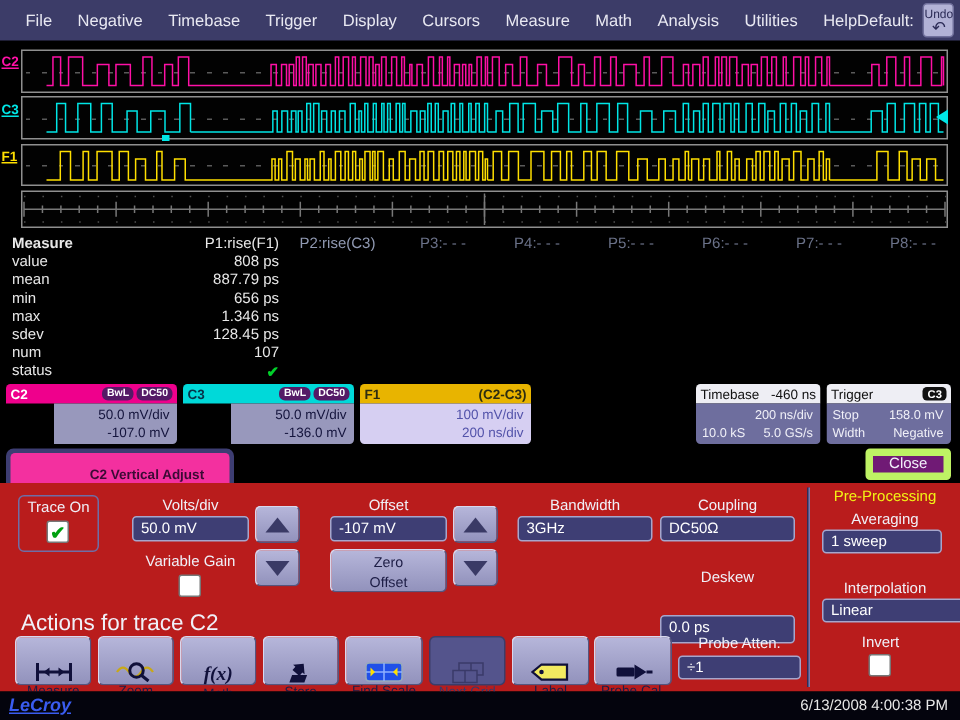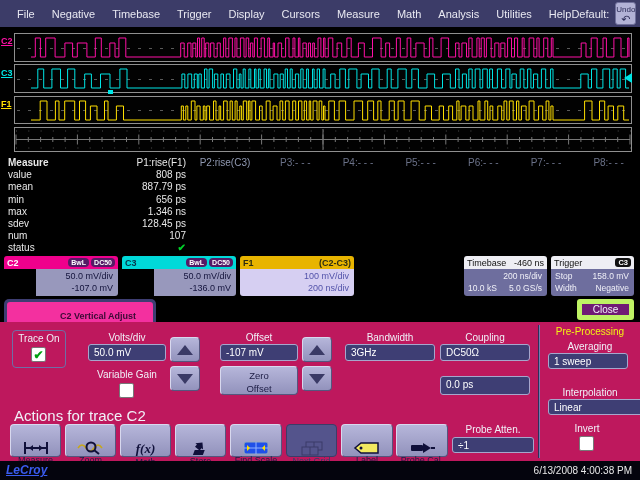--- a/index.html
+++ b/index.html
@@ -72,21 +72,21 @@
   #dlg-tab { position:absolute; left:4px; top:0; width:152px; height:23px;
              background:#3d3d72; border-radius:5px 5px 0 0; padding:3px; }
   #dlg-tab .pill { background:#f3309f; color:#3b0a35; font-size:9px; font-weight:bold;
              border-radius:3px; height:28px; display:flex; align-items:center;
              justify-content:center;padding-left:36px; }
   #close-btn { position:absolute; right:6px; top:0; width:57px; height:21px;
              background:#701a75; border:5px solid #bef264; border-radius:3px;
              color:#f2f2fa; font-size:10px; display:flex; align-items:center;
              justify-content:center; }
   #dlg-body { position:absolute; left:0; top:322px; width:640px; height:139px;
-              background:#be185d; color:#f0f0f8; font-size:10px; }
+              background:#b91c1c; color:#f0f0f8; font-size:10px; }
   .fld-label { position:absolute; text-align:center; font-size:10px; color:#f0f0f8; }
   .field { position:absolute; border:1px solid #a6a6cc; border-radius:3px;
            background:#3e3e74; color:#fff; font-size:10px; padding:2px 0 0 5px; }
   .chk { position:absolute; width:15px; height:15px; background:#fff; border-radius:2px;
          border:1px solid #777; text-align:center; line-height:14px; font-size:12px;
          color:#00a010; font-weight:bold; }
   .btn { position:absolute; background:linear-gradient(#b6b6da,#9292bc);
          border:1px solid #55557e; border-top-color:#d8d8ee; border-left-color:#d8d8ee;
          border-radius:4px; color:#1d1d45; font-size:9.5px; text-align:center; }
   .arrow-btn { width:30px; height:25px; display:flex; align-items:center; justify-content:center; }
@@ -462,21 +462,21 @@
     <div class="btn" style="left:220px;top:44px;width:78px;height:29px;line-height:13px;padding-top:2px">
       <div>Zero</div>
       <div>Offset</div>
     </div>
 
     <div class="fld-label" style="left:345px;top:10px;width:90px">Bandwidth</div>
     <div class="field" style="left:345px;top:22px;width:90px;height:17px">3GHz</div>
     <div class="fld-label" style="left:440px;top:10px;width:90px">Coupling</div>
     <div class="field" style="left:440px;top:22px;width:90px;height:17px">DC50Ω</div>
     <div class="fld-label" style="left:440px;top:58px;width:90px">Deskew</div>
-    <div class="field" style="left:440px;top:54px;width:90px;height:19px">0.0 ps</div>
+    <div class="field" style="left:440px;top:88px;width:90px;height:19px">0.0 ps</div>
 
     <div id="vsep"></div>
     <div id="preproc-title">Pre-Processing</div>
     <div class="fld-label" style="left:544px;top:19px;width:92px">Averaging</div>
     <div class="field" style="left:548px;top:31px;width:80px;height:16px">1 sweep</div>
     <div class="fld-label" style="left:544px;top:65px;width:92px">Interpolation</div>
     <div class="field" style="left:548px;top:77px;width:100px;height:16px">Linear</div>
     <div class="fld-label" style="left:552px;top:101px;width:70px">Invert</div>
     <div class="chk" style="left:579px;top:114px"></div>
 

